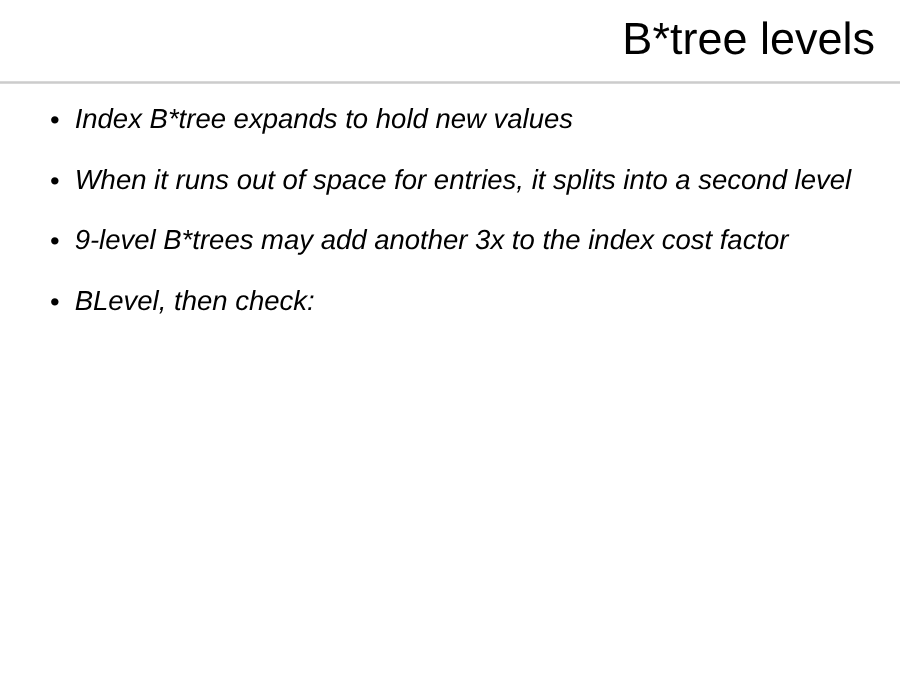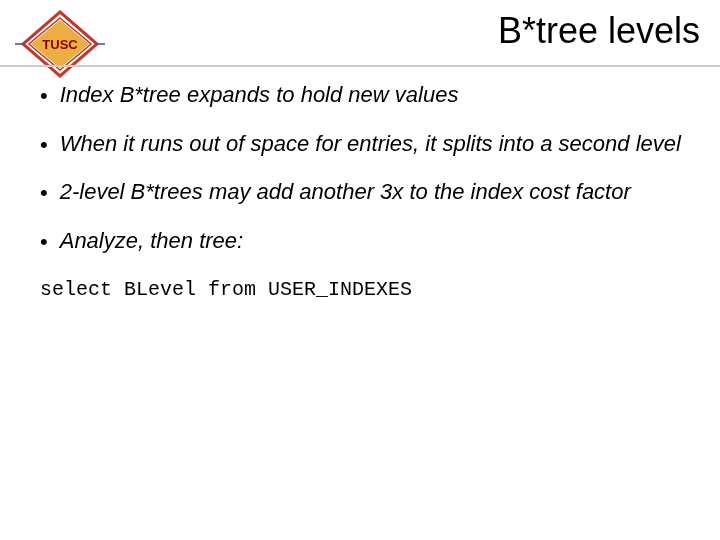--- a/index.html
+++ b/index.html
@@ -120,34 +120,20 @@
 
     .code-line.indent {
       padding-left: 32px;
     }
   </style>
 </head>
 <body>
 
 <div class="slide">
 
-  <div class="logo-container">
-    <svg width="90" height="72" viewBox="0 0 90 72">
-
-      <polygon points="45,4 82,36 45,68 8,36" fill="none" stroke="#c0392b" stroke-width="3"></polygon>
-      <polygon points="45,10 76,36 45,62 14,36" fill="none" stroke="#c0392b" stroke-width="1.5"></polygon>
-
-      <polygon points="45,12 74,36 45,60 16,36" fill="#e8a020" opacity="0.85"></polygon>
-
-      <text x="45" y="41" text-anchor="middle" font-family="Arial, sans-serif" font-size="13" font-weight="bold" fill="#8b0000">TUSC</text>
-
-      <line x1="0" y1="36" x2="8" y2="36" stroke="#4444aa" stroke-width="1.5"></line>
-      <line x1="82" y1="36" x2="90" y2="36" stroke="#4444aa" stroke-width="1.5"></line>
-    </svg>
-  </div>
 
   <div class="header">
     <div class="title-area">
       <span class="slide-title">B*tree levels</span>
     </div>
   </div>
 
   <div class="title-rule"></div>
 
   <div class="content">
@@ -155,25 +141,24 @@
       <li>
         <span class="bullet">•</span>
         <span class="text">Index B*tree expands to hold new values</span>
       </li>
       <li>
         <span class="bullet">•</span>
         <span class="text">When it runs out of space for entries, it splits into a second level</span>
       </li>
       <li>
         <span class="bullet">•</span>
-        <span class="text">2-level B*trees may add another 3x to the index cost factor</span>
+        <span class="text">9-level B*trees may add another 3x to the index cost factor</span>
       </li>
       <li>
         <span class="bullet">•</span>
-        <span class="text">Analyze, then tree:</span>
+        <span class="text">BLevel, then check:</span>
       </li>
     </ul>
     <div class="code-block">
-      <span class="code-line">select BLevel from USER_INDEXES</span>
     </div>
   </div>
 
 </div>
 
 </body></html>

